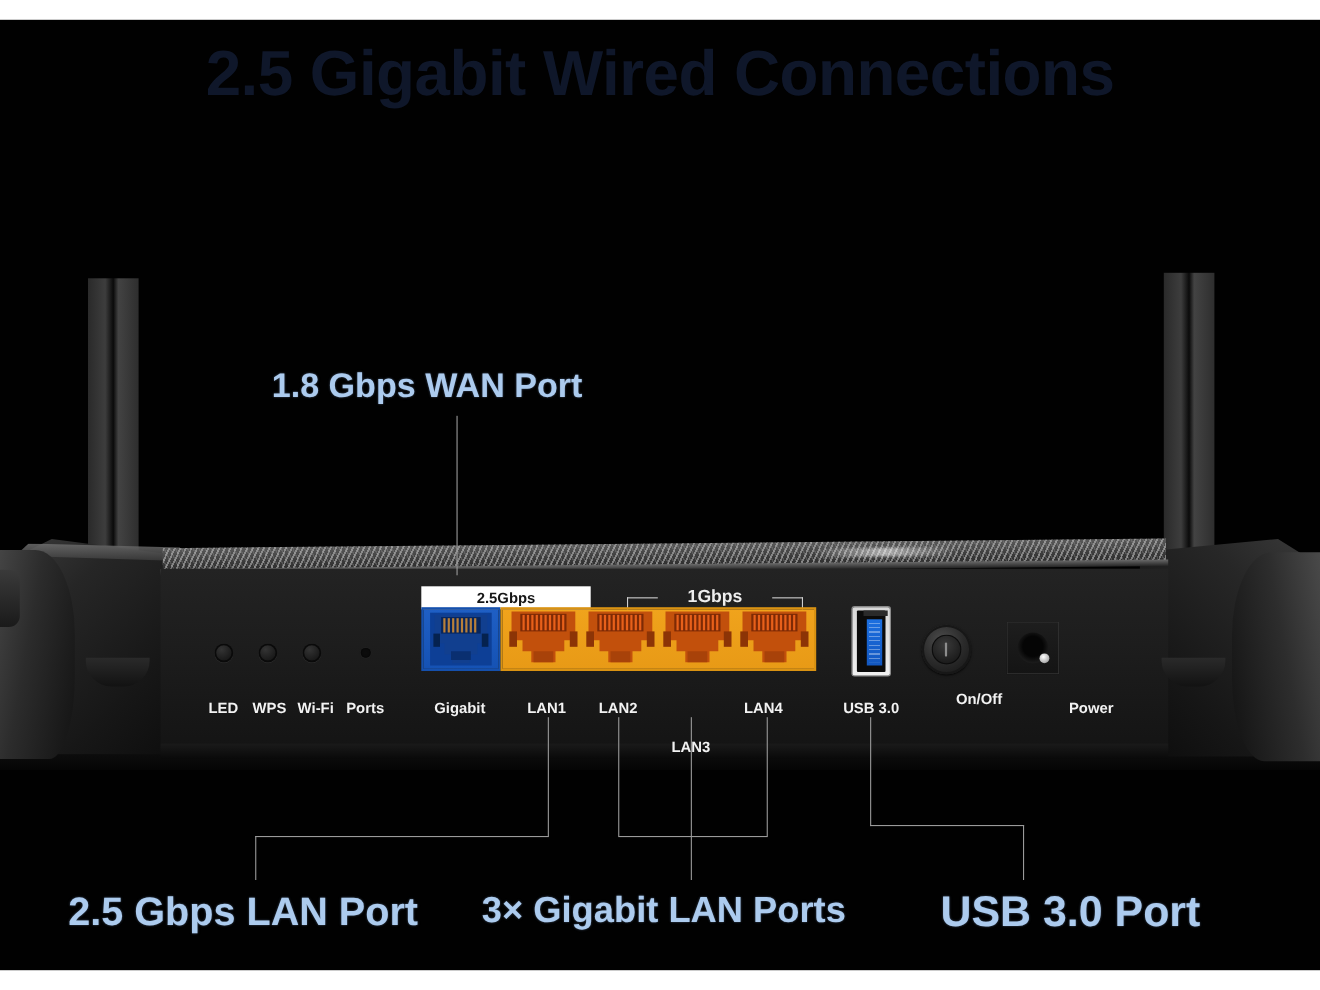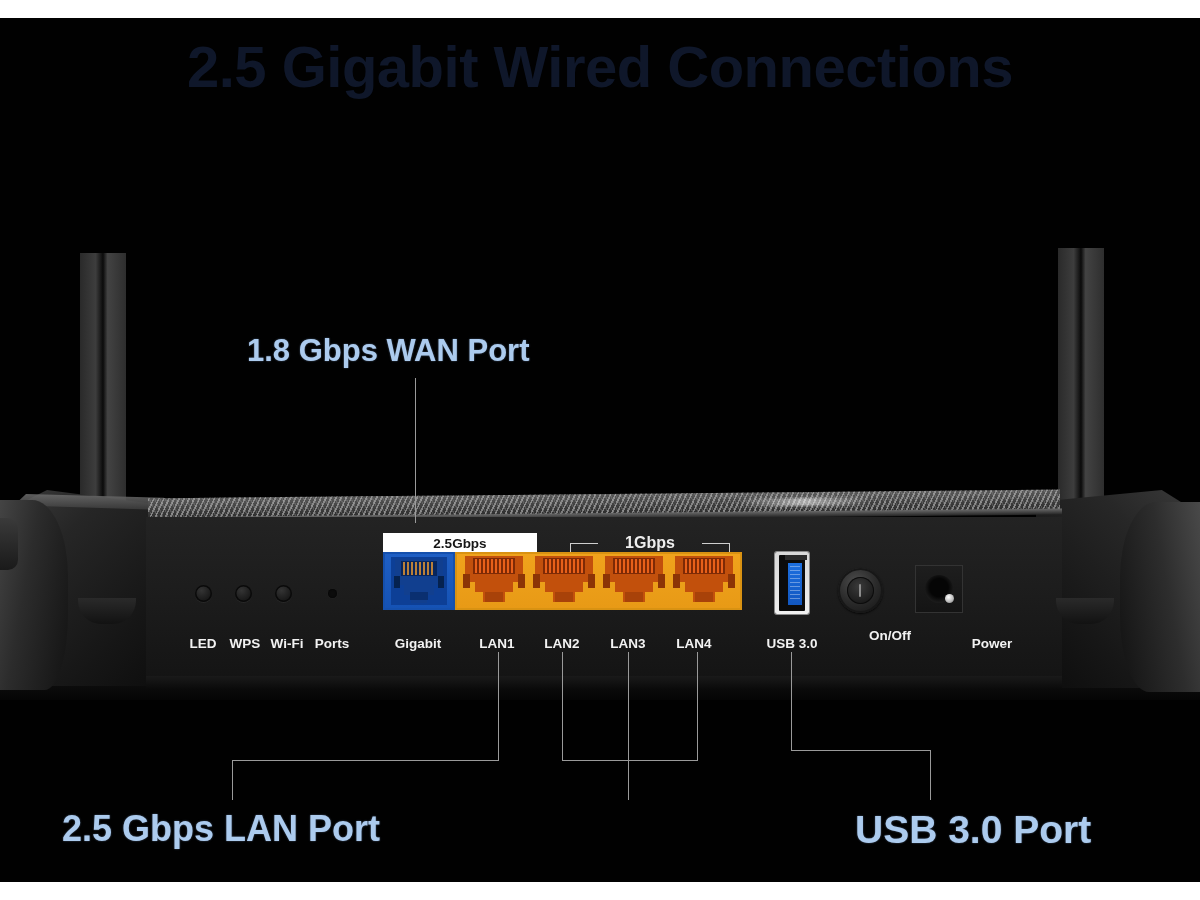--- a/index.html
+++ b/index.html
@@ -288,38 +288,39 @@
       </div>
     </div>
 
     <div class="small-label" style="left:203px;top:636px;">LED</div>
     <div class="small-label" style="left:245px;top:636px;">WPS</div>
     <div class="small-label" style="left:287px;top:636px;">Wi-Fi</div>
     <div class="small-label" style="left:332px;top:636px;">Ports</div>
     <div class="small-label" style="left:418px;top:636px;">Gigabit</div>
     <div class="small-label" style="left:497px;top:636px;">LAN1</div>
     <div class="small-label" style="left:562px;top:636px;">LAN2</div>
-    <div class="small-label" style="left:628px;top:636px;">LAN3</div>
+    <div class="small-label" style="left:628px;top:672px;">LAN3</div>
     <div class="small-label" style="left:694px;top:636px;">LAN4</div>
     <div class="small-label" style="left:792px;top:636px;">USB 3.0</div>
     <div class="small-label" style="left:861px;top:628px;margin-left:29px;">On/Off</div>
     <div class="small-label" style="left:992px;top:636px;">Power</div>
   </div>
 
   <div class="blue-label lbl-wan">1.8 Gbps WAN Port</div>
   <div class="line vline" style="left:415px;top:378px;height:145px;"></div>
 
   <div class="line vline" style="left:498px;top:652px;height:108px;"></div>
   <div class="line hline" style="left:232px;top:760px;width:267px;"></div>
   <div class="line vline" style="left:232px;top:760px;height:40px;"></div>
   <div class="blue-label lbl-lanport">2.5 Gbps LAN Port</div>
 
   <div class="line vline" style="left:562px;top:652px;height:108px;"></div>
   <div class="line vline" style="left:628px;top:652px;height:148px;"></div>
   <div class="line vline" style="left:697px;top:652px;height:108px;"></div>
   <div class="line hline" style="left:562px;top:760px;width:136px;"></div>
+  <div class="blue-label lbl-3xlan">3× Gigabit LAN Ports</div>
 
   <div class="line vline" style="left:791px;top:652px;height:99px;"></div>
   <div class="line hline" style="left:791px;top:750px;width:140px;"></div>
   <div class="line vline" style="left:930px;top:750px;height:50px;"></div>
   <div class="blue-label lbl-usb">USB 3.0 Port</div>
 
 </div>
 
 </body></html>

